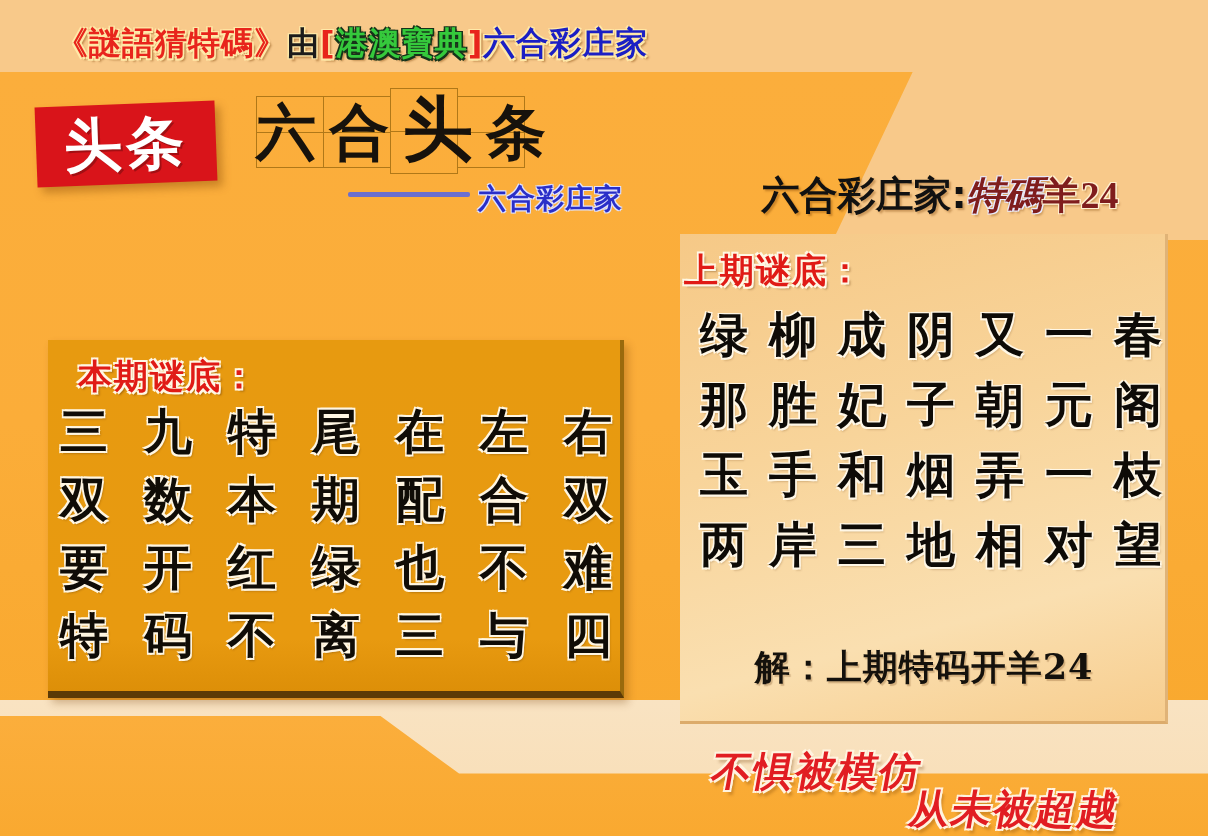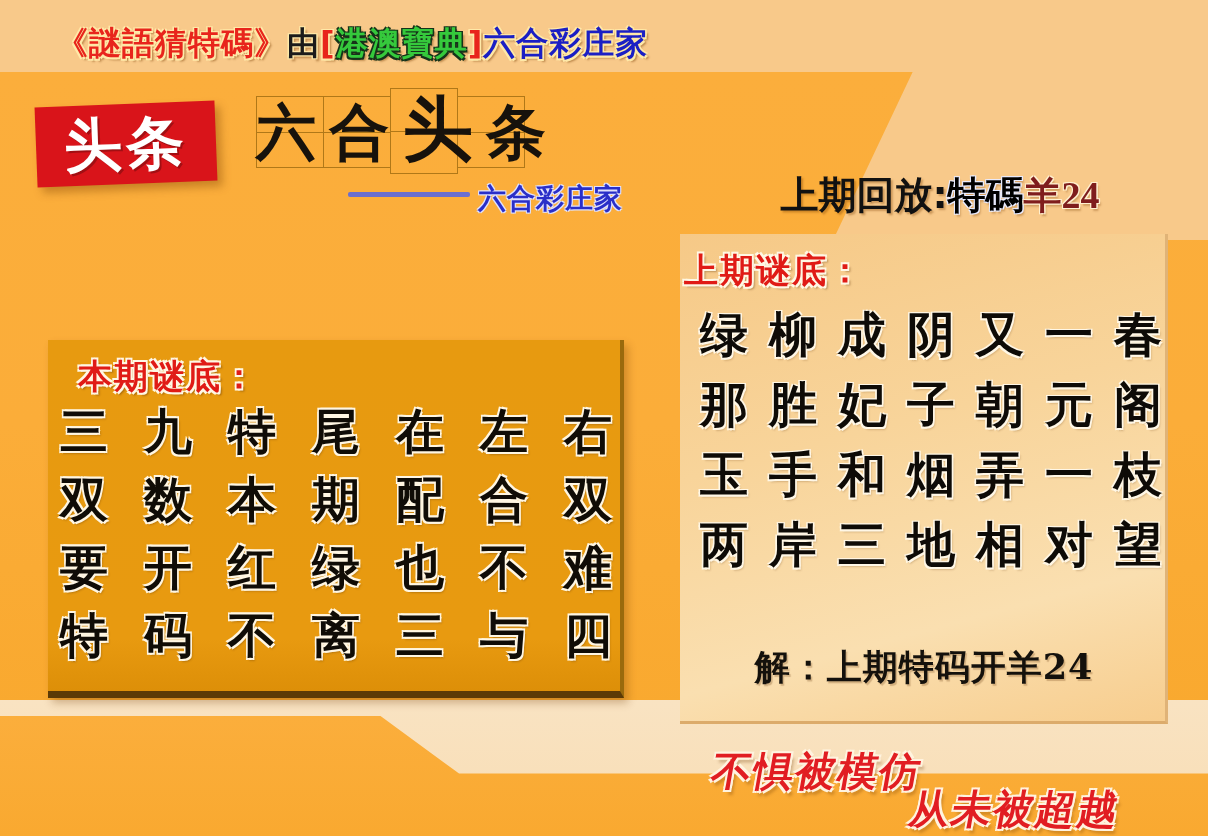--- a/index.html
+++ b/index.html
@@ -162,22 +162,22 @@
       3px 4px 3px rgba(130,60,0,.35);
   }
   .recall-line {
     position: absolute; left: 690px; top: 170px;
     width: 500px; text-align: center;
     font-size: 38px; font-weight: bold;
     white-space: nowrap;
     font-family: "DejaVu Sans", "Liberation Sans", sans-serif;
   }
   .rc-black { color: #111; text-shadow: 2px 2px 2px rgba(120,60,0,.35); }
-  .rc-blue  { color: #000000;
-    text-shadow: -1.2px -1.2px 0 #e8ebff, 1.2px -1.2px 0 #e8ebff, -1.2px 1.2px 0 #e8ebff, 1.2px 1.2px 0 #e8ebff, 2px 3px 2px rgba(120,60,0,.3); }
+  .rc-blue  { color: #7f1d1d;
+    text-shadow: -1.2px -1.2px 0 #e8ebff, 1.2px -1.2px 0 #e8ebff, -1.2px 1.2px 0 #e8ebff, 1.2px 1.2px 0 #e8ebff, 2px 3px 2px rgba(120,60,0,.3); font-style: italic; }
   .rc-red   { color: #7f1d1d;
     text-shadow: -1.2px -1.2px 0 #fff0d0, 1.2px -1.2px 0 #fff0d0, -1.2px 1.2px 0 #fff0d0, 1.2px 1.2px 0 #fff0d0, 2px 3px 2px rgba(120,60,0,.3); font-family: Liberation Serif, serif; }
 
   
   .rainbow-title {
     position: absolute; left: 42px; top: 258px;
     font-size: 60px; font-weight: bold;
     font-family: "DejaVu Sans", "Liberation Sans", sans-serif;
     letter-spacing: 4px;
     white-space: nowrap;
@@ -324,21 +324,21 @@
   <div class="logo-big-text">
     <span>六</span>
     <span>合</span>
     <span>头</span>
     <span>条</span>
   </div>
   <div class="logo-rule"></div>
   <div class="logo-sub">六合彩庄家</div>
 
   <div class="recall-line">
-    <span class="rc-black">上期回放:</span><span class="rc-blue">特碼</span><span class="rc-red">羊24</span>
+    <span class="rc-black">六合彩庄家:</span><span class="rc-blue">特碼</span><span class="rc-red">羊24</span>
   </div>
 
 
   <div class="left-box"></div>
   <div class="box-label">本期谜底：</div>
   <div class="riddle-lines">
     <div class="riddle-line">
       <span>三</span>
       <span>九</span>
       <span>特</span>

